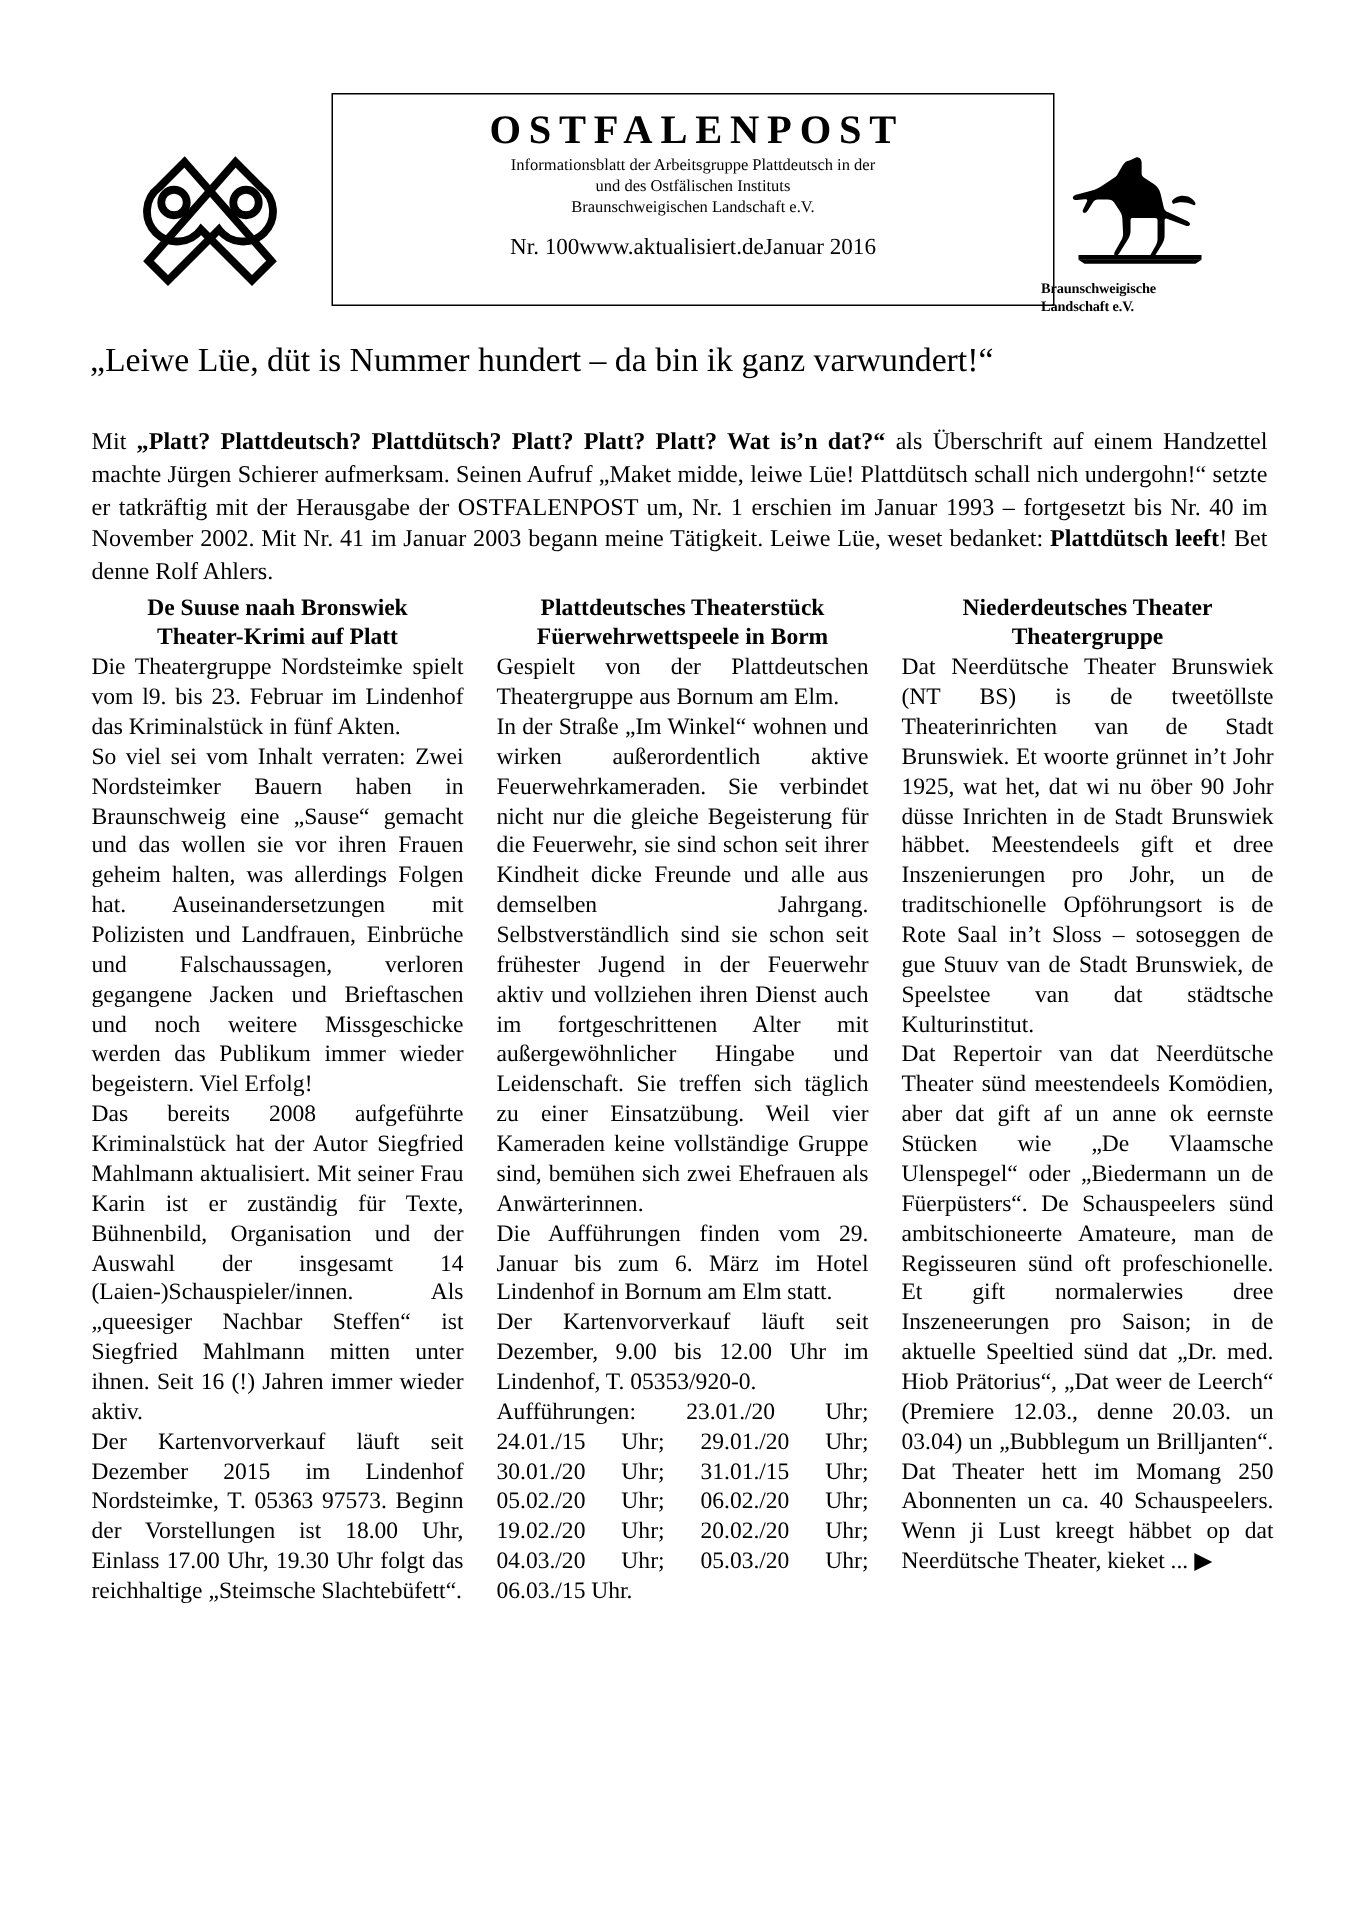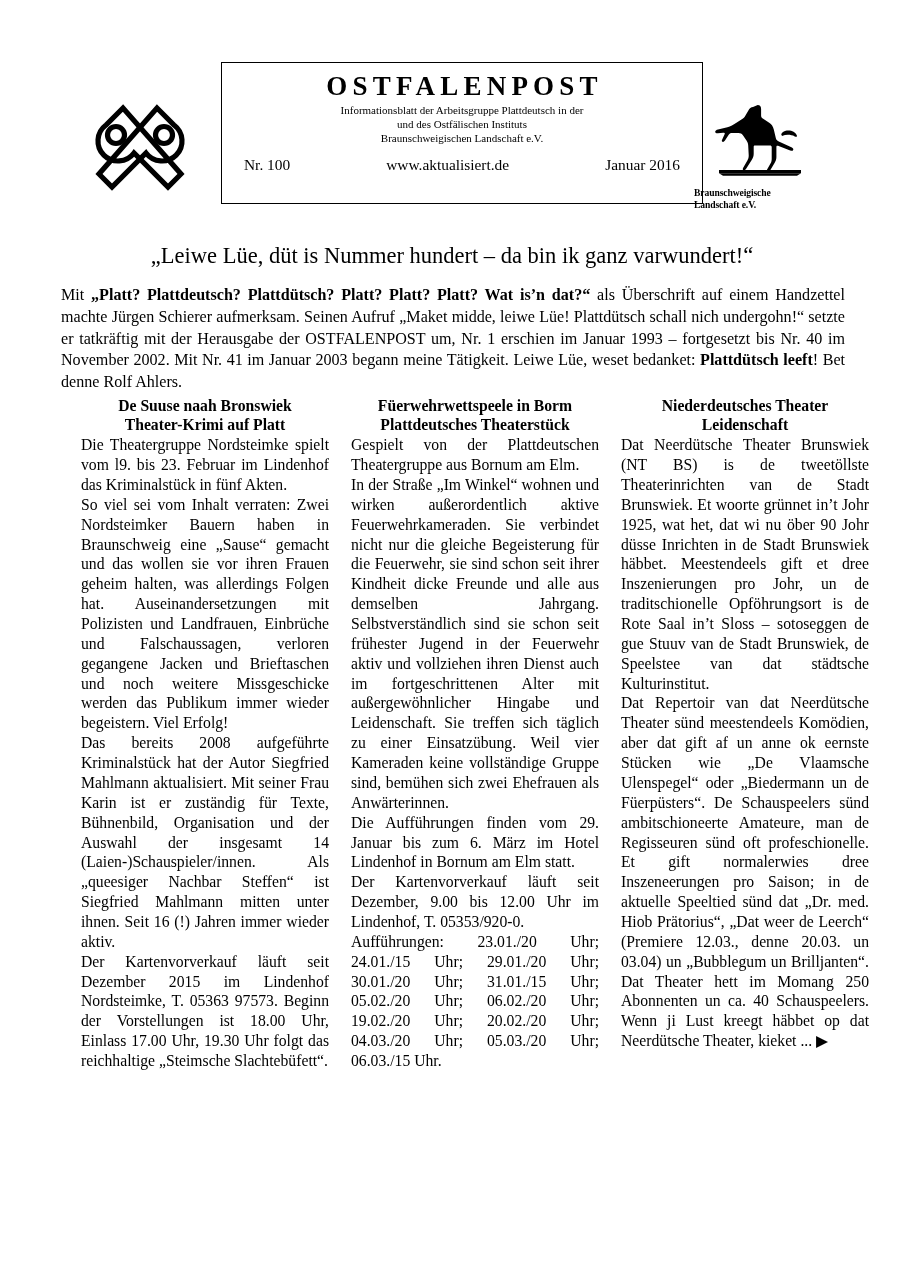--- a/index.html
+++ b/index.html
@@ -65,21 +65,21 @@
     line-height: 1.12;
     margin-left: 5px;
   }
   .mast-sub {
     font-size: 11px;
     line-height: 1.26;
     margin-top: 3px;
   }
   .mast-footrow {
     display: flex;
-    justify-content: space-between;
+    justify-content: center;
     align-items: baseline;
     font-size: 15.4px;
     padding: 0 22px;
     margin-top: 10px;
   }
 
   .bsl-caption {
     position: absolute;
     left: 0;
     bottom: 0;
@@ -90,23 +90,23 @@
     line-height: 1.18;
     text-align: left;
     letter-spacing: -0.1px;
     margin-top: 24px;
   }
 
   
   .headline {
     position: absolute;
     left: 60px;
-    top: 242px;
+    top: 226px;
     width: 784px;
-    text-align: center;
+    text-align: left;
     font-size: 22.5px;
     line-height: 1.2;
   }
 
   
   .lead {
     position: absolute;
     left: 61px;
     top: 268px;
     width: 784px;
@@ -120,21 +120,20 @@
 
   
   .columns {
     position: absolute;
     left: 61px;
     top: 396px;
     width: 788px;
     height: 830px;
     display: flex;
     gap: 0;
-    margin-left: 20px;
   }
   .col {
     width: 248px;
     margin-right: 22px;
     font-size: 15.7px;
     line-height: 1.265;
   }
   .col:last-child { margin-right: 0; }
 
   .col-head {
@@ -235,33 +234,33 @@
         <div>Theater-Krimi auf Platt</div>
       </div>
       <p>Die Theatergruppe Nordsteimke spielt vom l9. bis 23. Februar im Lindenhof das Kriminalstück in fünf Akten.</p>
       <p>So viel sei vom Inhalt verraten: Zwei Nordsteimker Bauern haben in Braunschweig eine „Sause“ gemacht und das wollen sie vor ihren Frauen geheim halten, was allerdings Folgen hat. Auseinandersetzungen mit Polizisten und Landfrauen, Einbrüche und Falschaussagen, verloren gegangene Jacken und Brieftaschen und noch weitere Missgeschicke werden das Publikum immer wieder begeistern. Viel Erfolg!</p>
       <p>Das bereits 2008 aufgeführte Kriminalstück hat der Autor Siegfried Mahlmann aktualisiert. Mit seiner Frau Karin ist er zuständig für Texte, Bühnenbild, Organisation und der Auswahl der insgesamt 14 (Laien-)Schauspieler/innen. Als „queesiger Nachbar Steffen“ ist Siegfried Mahlmann mitten unter ihnen. Seit 16 (!) Jahren immer wieder aktiv.</p>
       <p>Der Kartenvorverkauf läuft seit Dezember 2015 im Lindenhof Nordsteimke, T. 05363 97573. Beginn der Vorstellungen ist 18.00 Uhr, Einlass 17.00 Uhr, 19.30 Uhr folgt das reichhaltige „Steimsche Slachtebüfett“.</p>
     </div>
 
     <div class="col">
       <div class="col-head">
+        <div>Plattdeutsches Theaterstück</div>
         <div>Füerwehrwettspeele in Borm</div>
-        <div>Plattdeutsches Theaterstück</div>
       </div>
       <p>Gespielt von der Plattdeutschen Theatergruppe aus Bornum am Elm.</p>
       <p>In der Straße „Im Winkel“ wohnen und wirken außerordentlich aktive Feuerwehrkameraden. Sie verbindet nicht nur die gleiche Begeisterung für die Feuerwehr, sie sind schon seit ihrer Kindheit dicke Freunde und alle aus demselben Jahrgang. Selbstverständlich sind sie schon seit frühester Jugend in der Feuerwehr aktiv und vollziehen ihren Dienst auch im fortgeschrittenen Alter mit außergewöhnlicher Hingabe und Leidenschaft. Sie treffen sich täglich zu einer Einsatzübung. Weil vier Kameraden keine vollständige Gruppe sind, bemühen sich zwei Ehefrauen als Anwärterinnen.</p>
       <p>Die Aufführungen finden vom 29. Januar bis zum 6. März im Hotel Lindenhof in Bornum am Elm statt.</p>
       <p>Der Kartenvorverkauf läuft seit Dezember, 9.00 bis 12.00 Uhr im Lindenhof, T. 05353/920-0.</p>
       <p>Aufführungen: 23.01./20 Uhr; 24.01./15 Uhr; 29.01./20 Uhr; 30.01./20 Uhr; 31.01./15 Uhr; 05.02./20 Uhr; 06.02./20 Uhr; 19.02./20 Uhr; 20.02./20 Uhr; 04.03./20 Uhr; 05.03./20 Uhr; 06.03./15 Uhr.</p>
     </div>
 
     <div class="col">
       <div class="col-head">
         <div>Niederdeutsches Theater</div>
-        <div>Leidenschaft</div>
+        <div>Theatergruppe</div>
       </div>
       <p>Dat Neerdütsche Theater Brunswiek (NT BS) is de tweetöllste Theaterinrichten van de Stadt Brunswiek. Et woorte grünnet in’t Johr 1925, wat het, dat wi nu öber 90 Johr düsse Inrichten in de Stadt Brunswiek häbbet. Meestendeels gift et dree Inszenierungen pro Johr, un de traditschionelle Opföhrungsort is de Rote Saal in’t Sloss – sotoseggen de gue Stuuv van de Stadt Brunswiek, de Speelstee van dat städtsche Kulturinstitut.</p>
       <p>Dat Repertoir van dat Neerdütsche Theater sünd meestendeels Komödien, aber dat gift af un anne ok eernste Stücken wie „De Vlaamsche Ulenspegel“ oder „Biedermann un de Füerpüsters“. De Schauspeelers sünd ambitschioneerte Amateure, man de Regisseuren sünd oft profeschionelle. Et gift normalerwies dree Inszeneerungen pro Saison; in de aktuelle Speeltied sünd dat „Dr. med. Hiob Prätorius“, „Dat weer de Leerch“ (Premiere 12.03., denne 20.03. un 03.04) un „Bubblegum un Brilljanten“. Dat Theater hett im Momang 250 Abonnenten un ca. 40 Schauspeelers. Wenn ji Lust kreegt häbbet op dat Neerdütsche Theater, kieket ... ▶</p>
     </div>
 
   </div>
 </div>
 
 </body></html>

